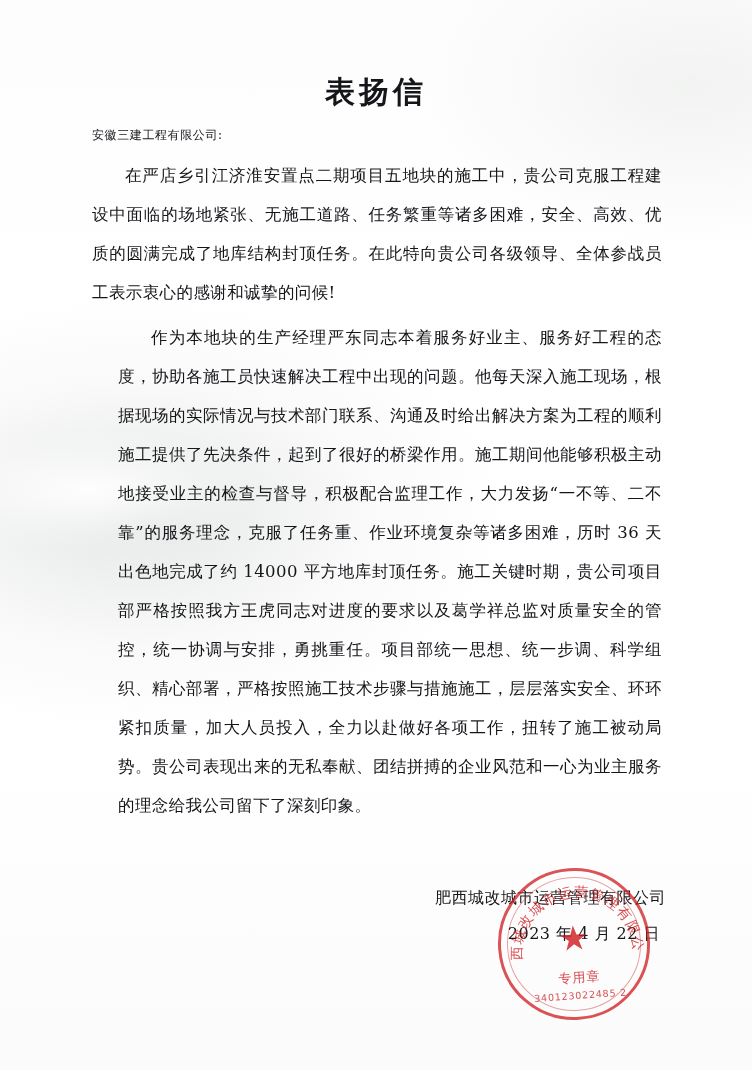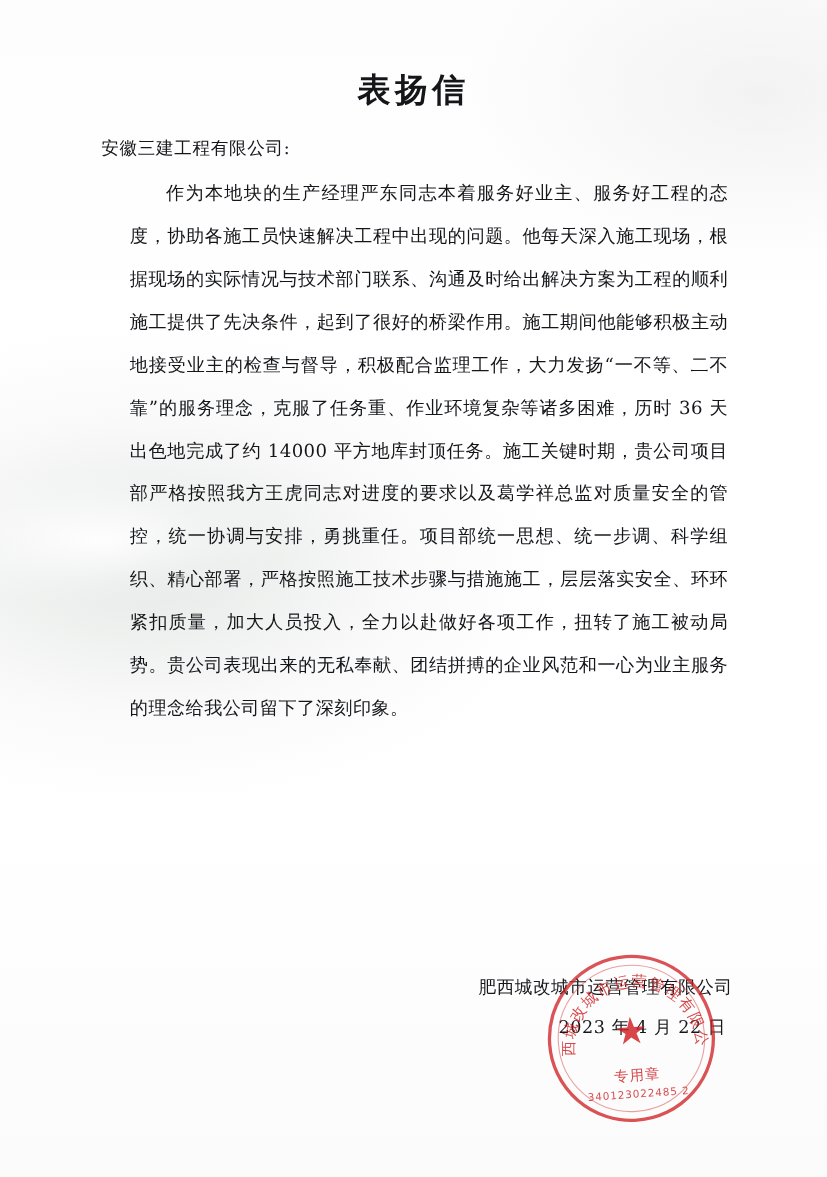--- a/index.html
+++ b/index.html
@@ -34,40 +34,40 @@
 
   #doc {
     position: absolute;
     left: 0; top: 0;
     width: 752px;
     height: 1070px;
   }
 
   .title {
     position: absolute;
-    top: 62px;
+    top: 72px;
     left: 0;
     width: 752px;
     text-align: center;
     font-size: 30px;
     font-weight: bold;
     letter-spacing: 4px;
     color: #15161a;
     font-family: "DejaVu Serif", "Liberation Serif", serif;
   }
 
   .body-area {
     position: absolute;
     left: 92px;
     top: 118px;
     width: 570px;
   }
 
   .salutation {
-    font-size: 16px;
+    font-size: 12px;
     line-height: 34px;
     color: #17181c;
     letter-spacing: 0.6px;
     margin-bottom: 4px;
   }
 
   p.para {
     font-size: 16.5px;
     line-height: 39px;
     color: #15161a;
@@ -152,20 +152,21 @@
 <body>
 
 <div id="paper"></div>
 
 <div id="doc">
 
   <div class="title">表扬信</div>
 
   <div class="body-area">
     <div class="salutation">安徽三建工程有限公司:</div>
+    <p class="para">在严店乡引江济淮安置点二期项目五地块的施工中，贵公司克服工程建设中面临的场地紧张、无施工道路、任务繁重等诸多困难，安全、高效、优质的圆满完成了地库结构封顶任务。在此特向贵公司各级领导、全体参战员工表示衷心的感谢和诚挚的问候!</p>
     <p class="para tight">作为本地块的生产经理严东同志本着服务好业主、服务好工程的态度，协助各施工员快速解决工程中出现的问题。他每天深入施工现场，根据现场的实际情况与技术部门联系、沟通及时给出解决方案为工程的顺利施工提供了先决条件，起到了很好的桥梁作用。施工期间他能够积极主动地接受业主的检查与督导，积极配合监理工作，大力发扬“一不等、二不靠”的服务理念，克服了任务重、作业环境复杂等诸多困难，历时 36 天出色地完成了约 14000 平方地库封顶任务。施工关键时期，贵公司项目部严格按照我方王虎同志对进度的要求以及葛学祥总监对质量安全的管控，统一协调与安排，勇挑重任。项目部统一思想、统一步调、科学组织、精心部署，严格按照施工技术步骤与措施施工，层层落实安全、环环紧扣质量，加大人员投入，全力以赴做好各项工作，扭转了施工被动局势。贵公司表现出来的无私奉献、团结拼搏的企业风范和一心为业主服务的理念给我公司留下了深刻印象。</p>
   </div>
 
   <div class="signature">
     <span class="sig-line">肥西城改城市运营管理有限公司</span>
     <span class="sig-date">2023 年 4 月 22 日</span>
   </div>
 
   <div class="seal">
     <div class="inner-ring"></div>

